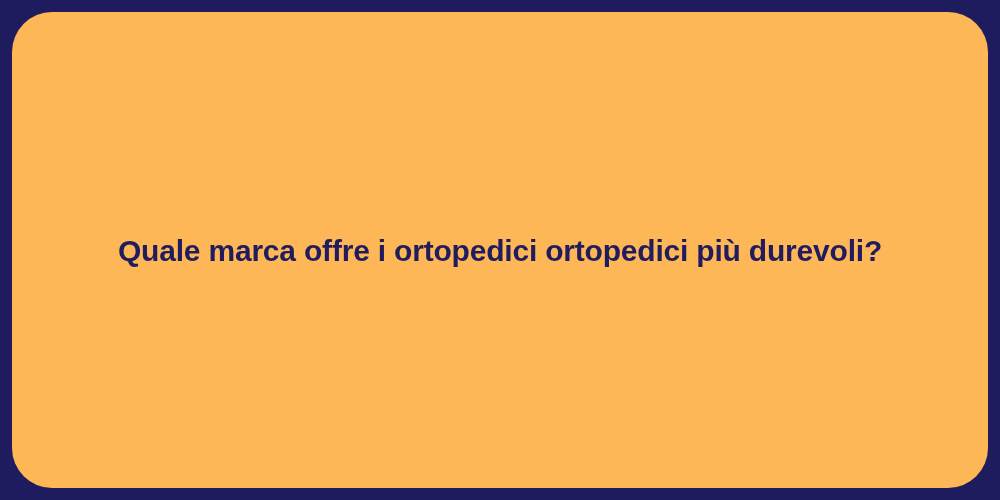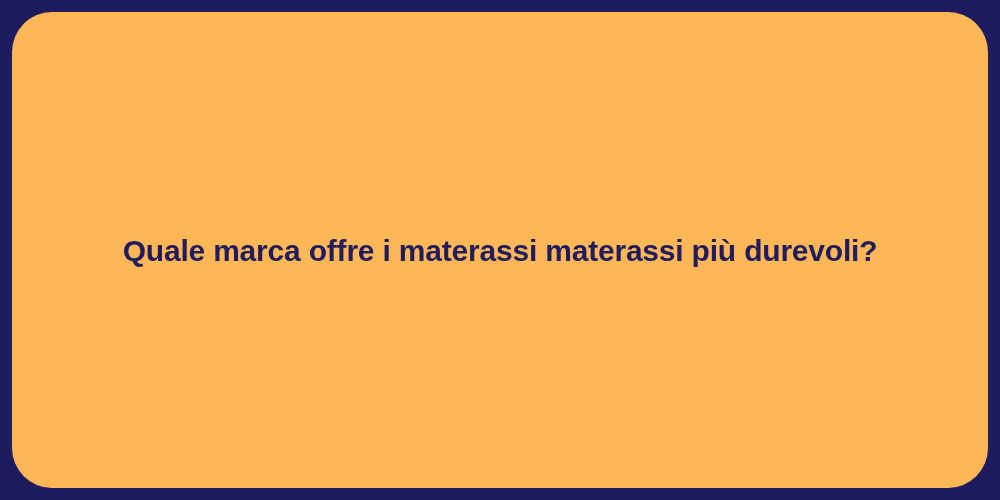--- a/index.html
+++ b/index.html
@@ -42,15 +42,15 @@
     color: #211c5e;
     text-align: center;
     white-space: nowrap;
   }
 </style>
 </head>
 <body>
 
 <div class="page">
   <div class="card">
-    <h1 class="headline">Quale marca offre i materassi materassi più durevoli?</h1>
+    <h1 class="headline">Quale marca offre i ortopedici ortopedici più durevoli?</h1>
   </div>
 </div>
 
 </body></html>

